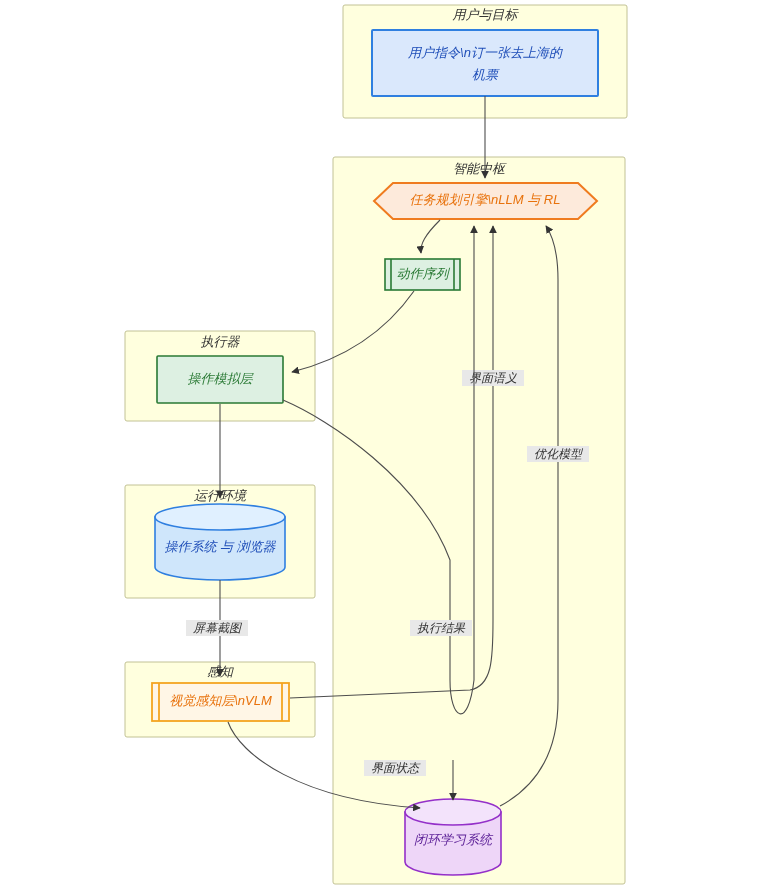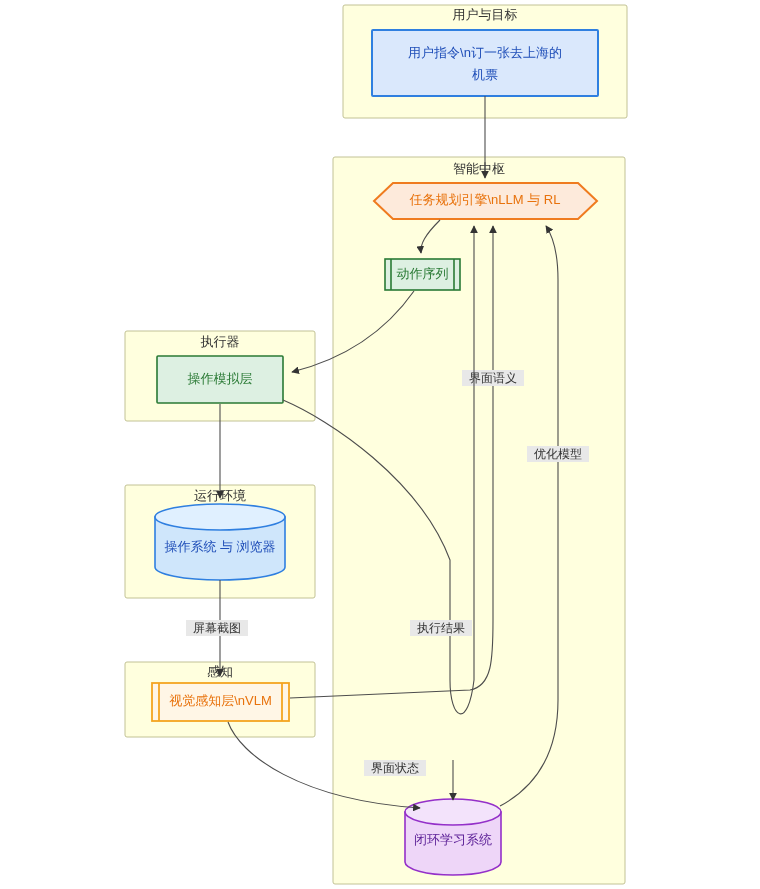--- a/index.html
+++ b/index.html
@@ -10,20 +10,21 @@
   body {
     width: 760px;
     height: 889px;
     font-family: "Liberation Sans", "DejaVu Sans", sans-serif;
     overflow: hidden;
   }
   #diagram-root {
     position: relative;
     width: 760px;
     height: 889px;
+    font-style: italic;
   }
   svg#flow {
     position: absolute;
     top: 0;
     left: 0;
     width: 760px;
     height: 889px;
   }
   .cluster-rect {
     fill: #ffffde;

